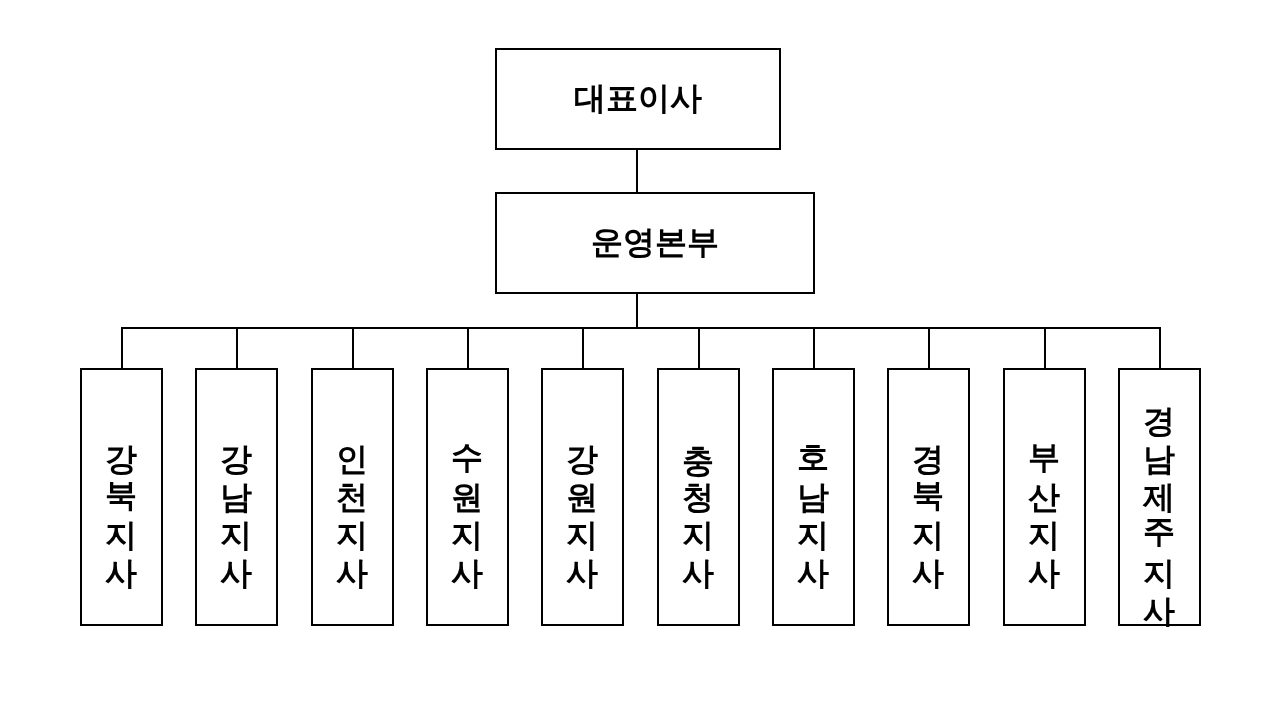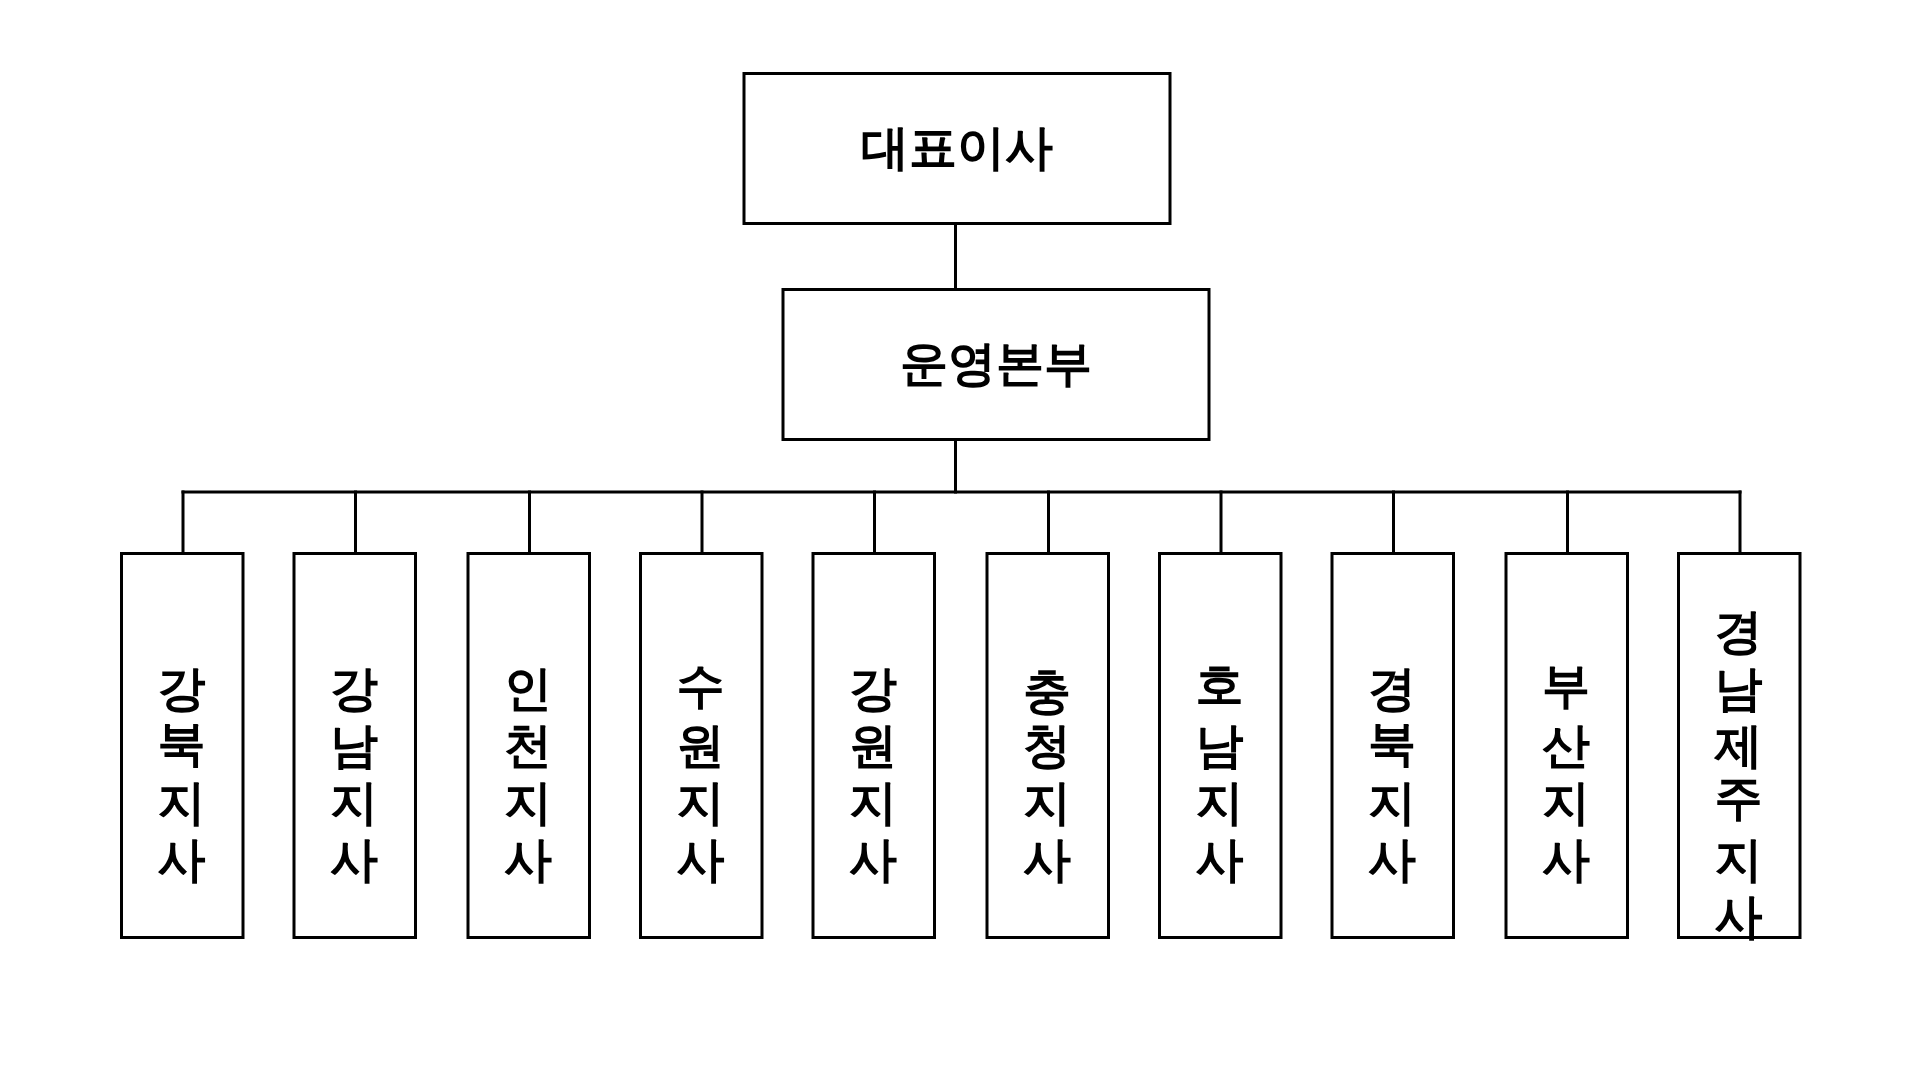--- a/index.html
+++ b/index.html
@@ -52,21 +52,21 @@
 <body>
 
 <div class="canvas">
 
   <div class="node" style="left:495px; top:48px; width:286px; height:102px;">
     <span class="node-label">대표이사</span>
   </div>
 
   <div class="conn-v" style="left:636px; top:150px; height:43px;"></div>
 
-  <div class="node" style="left:521px; top:192px; width:286px; height:102px;">
+  <div class="node" style="left:495px; top:192px; width:320px; height:102px;">
     <span class="node-label">운영본부</span>
   </div>
 
   <div class="conn-v" style="left:636px; top:293px; height:36px;"></div>
 
   <div class="conn-h" style="left:121px; top:327px; width:1040px;"></div>
 
   <div class="conn-v" style="left:121px;  top:327px; height:41px;"></div>
   <div class="conn-v" style="left:236px;  top:327px; height:41px;"></div>
   <div class="conn-v" style="left:352px;  top:327px; height:41px;"></div>

